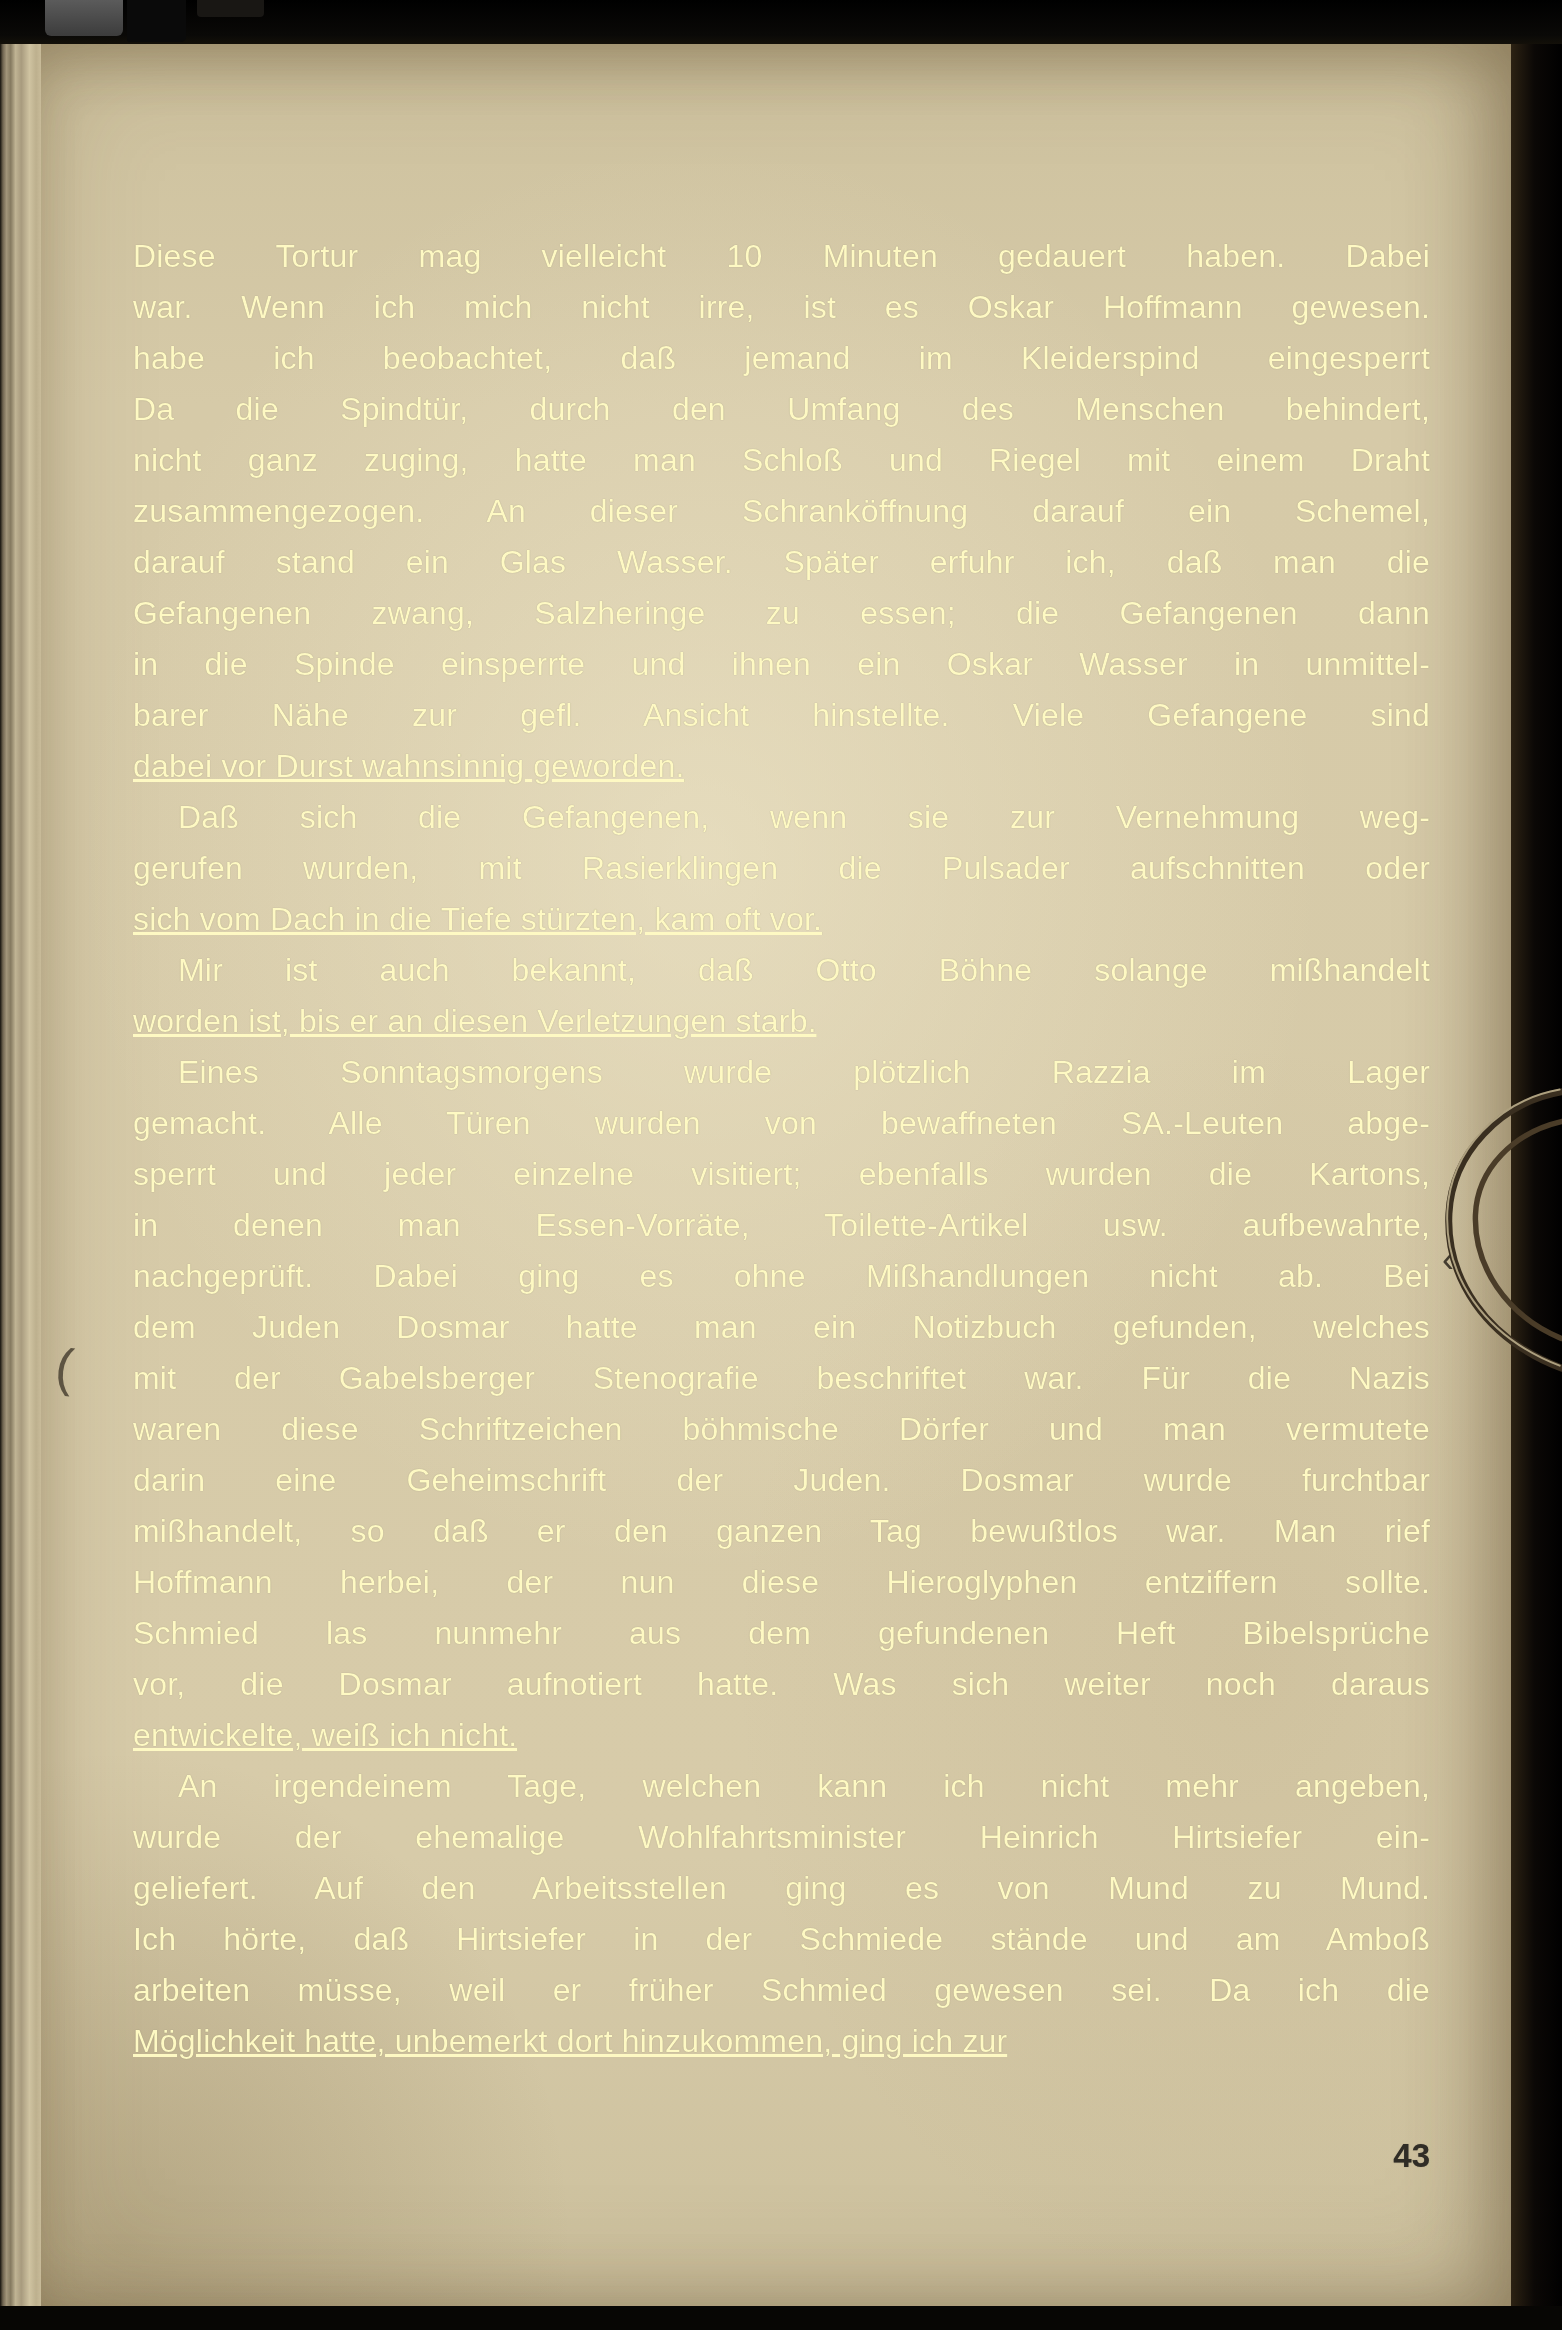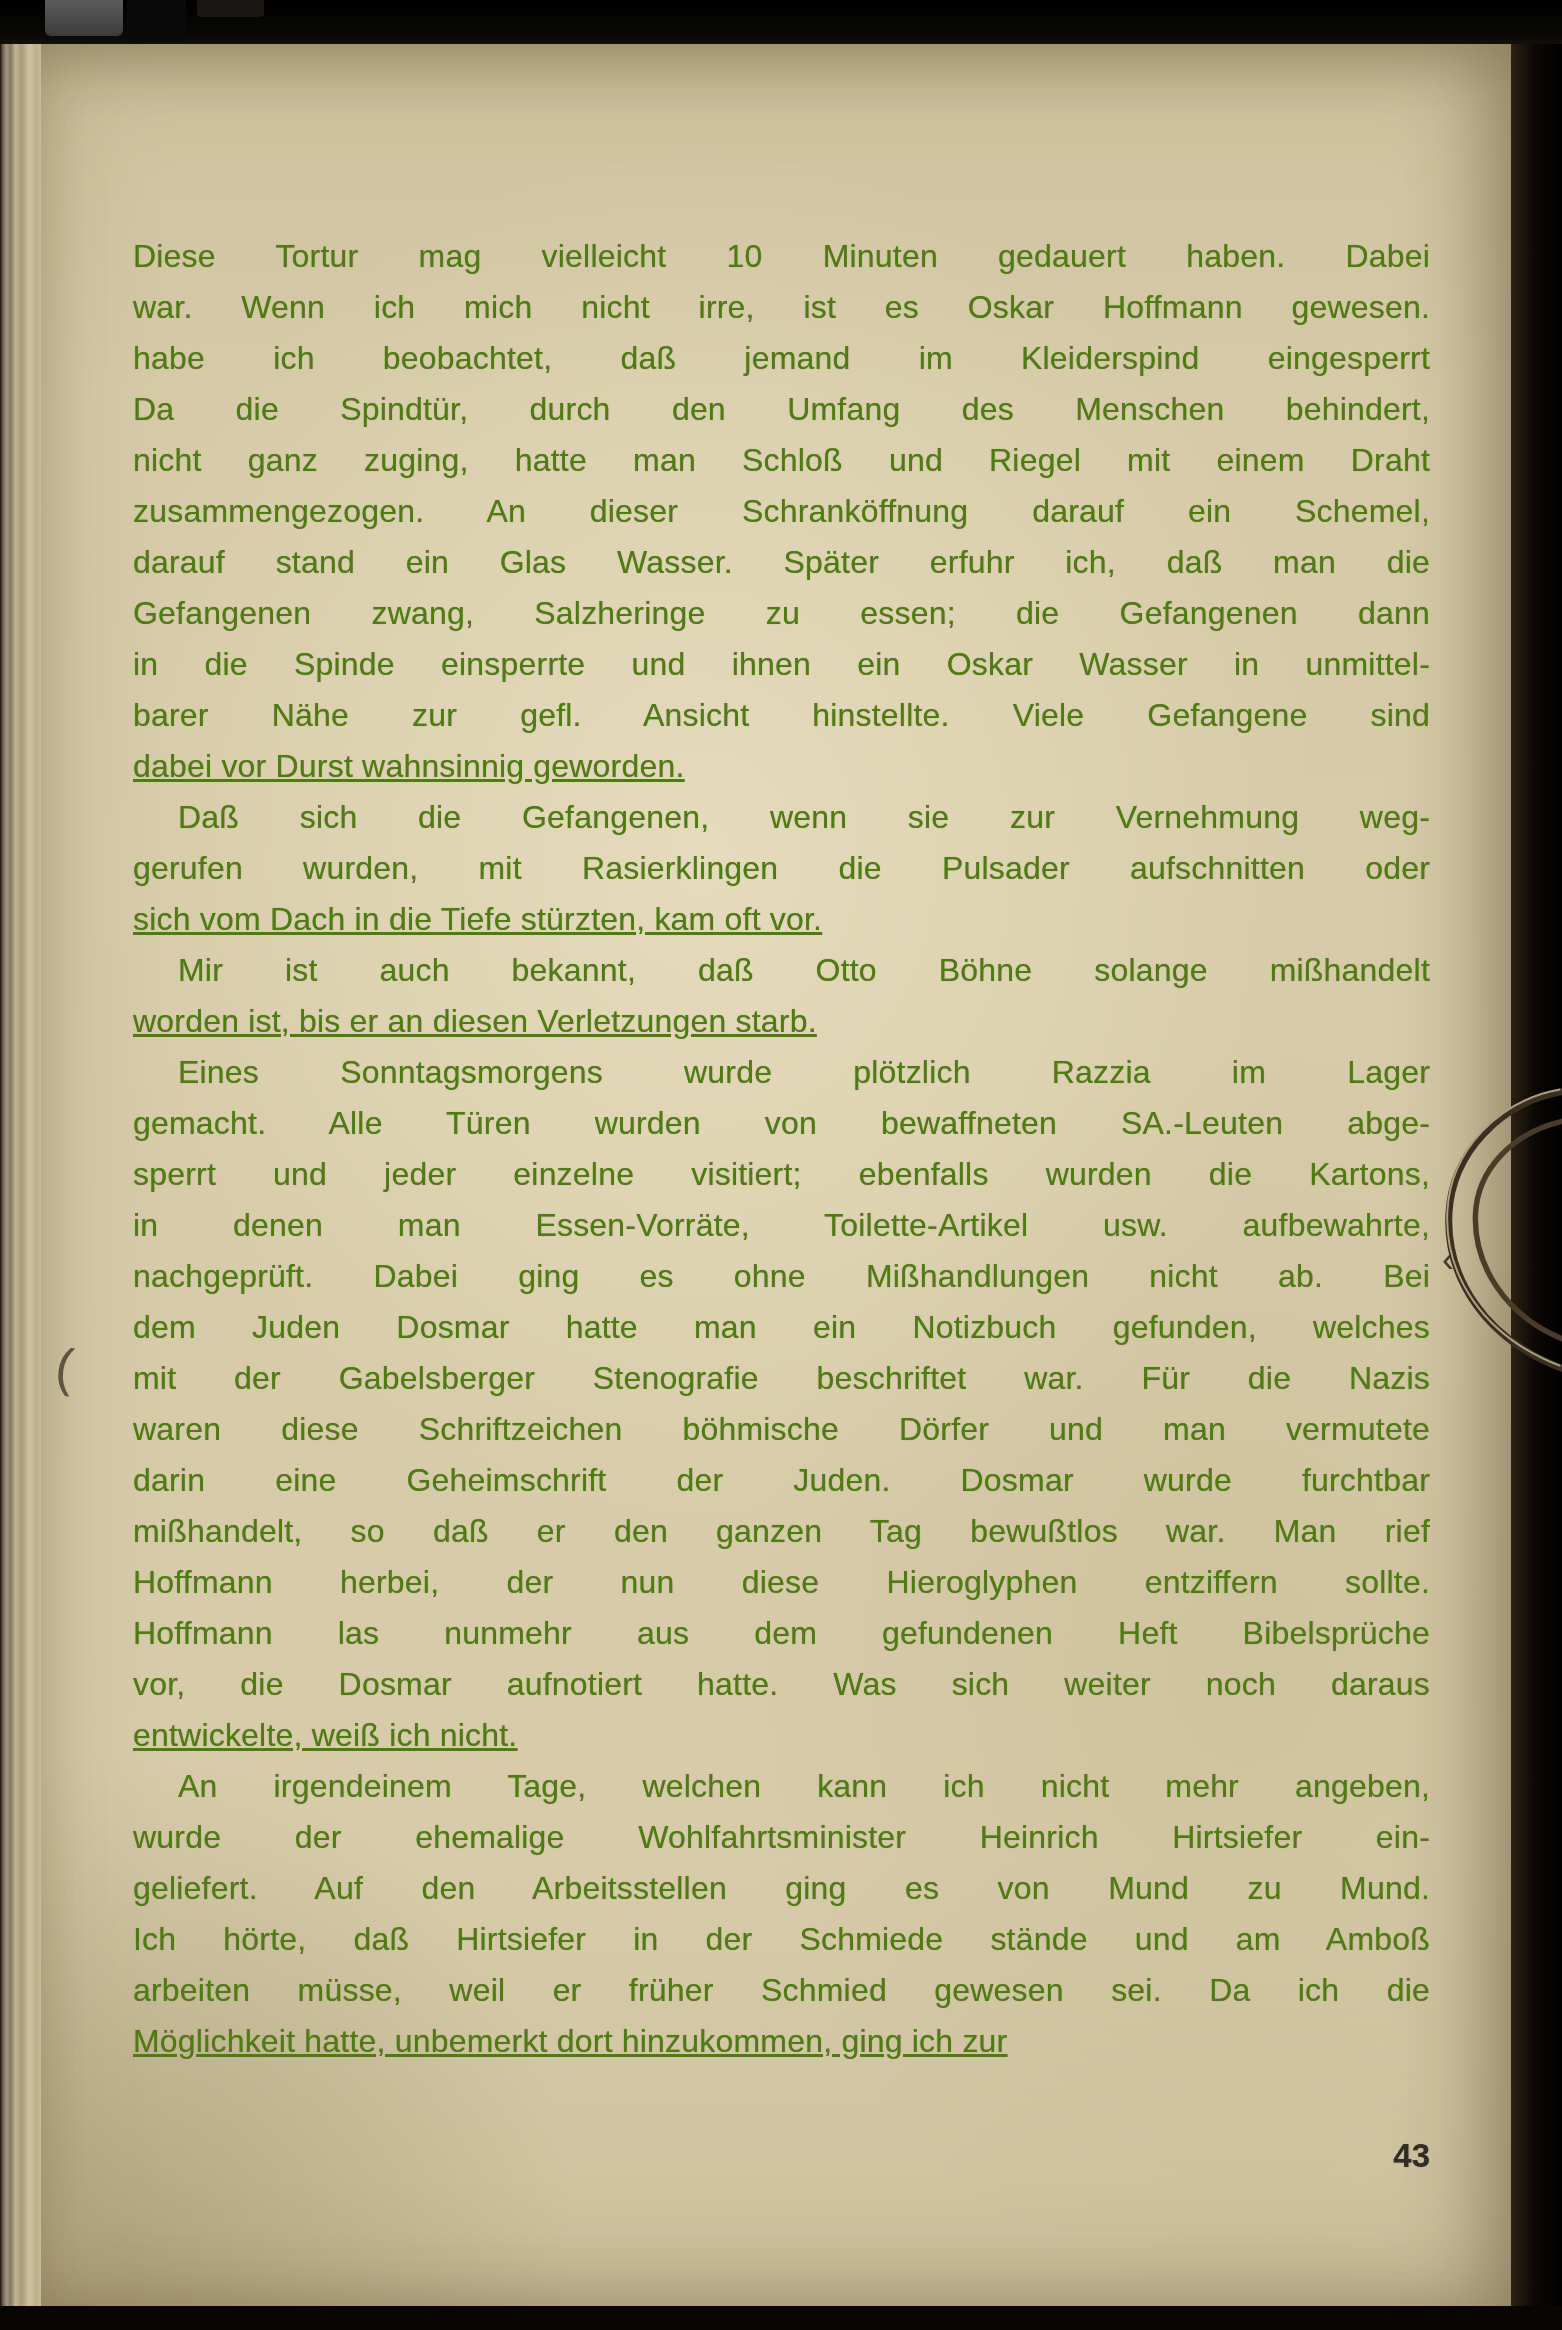--- a/index.html
+++ b/index.html
@@ -81,21 +81,21 @@
       inset 0 23.4px 47px rgba(95,75,40,0.18);
     z-index: 1;
   }
 
   
   .text-block {
     position: absolute;
     left: 133px; top: 231px;
     width: 1297px;
     z-index: 6;
-    color: #4d7c0f;
+    color: #fef9c3;
     font-size: 32px;
     line-height: 51px;
     letter-spacing: 0.2px;
     text-shadow: 0 0 0.8px rgba(55,51,42,0.45);
   }
   .paragraph { margin: 0; }
   .line {
     height: 51px;
     text-align: justify;
     text-align-last: justify;
@@ -181,21 +181,21 @@
       <div class="line">gemacht. Alle Türen wurden von bewaffneten SA.-Leuten abge-</div>
       <div class="line">sperrt und jeder einzelne visitiert; ebenfalls wurden die Kartons,</div>
       <div class="line">in denen man Essen-Vorräte, Toilette-Artikel usw. aufbewahrte,</div>
       <div class="line">nachgeprüft. Dabei ging es ohne Mißhandlungen nicht ab. Bei</div>
       <div class="line">dem Juden Dosmar hatte man ein Notizbuch gefunden, welches</div>
       <div class="line">mit der Gabelsberger Stenografie beschriftet war. Für die Nazis</div>
       <div class="line">waren diese Schriftzeichen böhmische Dörfer und man vermutete</div>
       <div class="line">darin eine Geheimschrift der Juden. Dosmar wurde furchtbar</div>
       <div class="line">mißhandelt, so daß er den ganzen Tag bewußtlos war. Man rief</div>
       <div class="line">Hoffmann herbei, der nun diese Hieroglyphen entziffern sollte.</div>
-      <div class="line">Hoffmann las nunmehr aus dem gefundenen Heft Bibelsprüche</div>
+      <div class="line">Schmied las nunmehr aus dem gefundenen Heft Bibelsprüche</div>
       <div class="line">vor, die Dosmar aufnotiert hatte. Was sich weiter noch daraus</div>
       <div class="line final">entwickelte, weiß ich nicht.</div>
     </div>
     <div class="paragraph">
       <div class="line indent">An irgendeinem Tage, welchen kann ich nicht mehr angeben,</div>
       <div class="line">wurde der ehemalige Wohlfahrtsminister Heinrich Hirtsiefer ein-</div>
       <div class="line">geliefert. Auf den Arbeitsstellen ging es von Mund zu Mund.</div>
       <div class="line">Ich hörte, daß Hirtsiefer in der Schmiede stände und am Amboß</div>
       <div class="line">arbeiten müsse, weil er früher Schmied gewesen sei. Da ich die</div>
       <div class="line final">Möglichkeit hatte, unbemerkt dort hinzukommen, ging ich zur</div>

